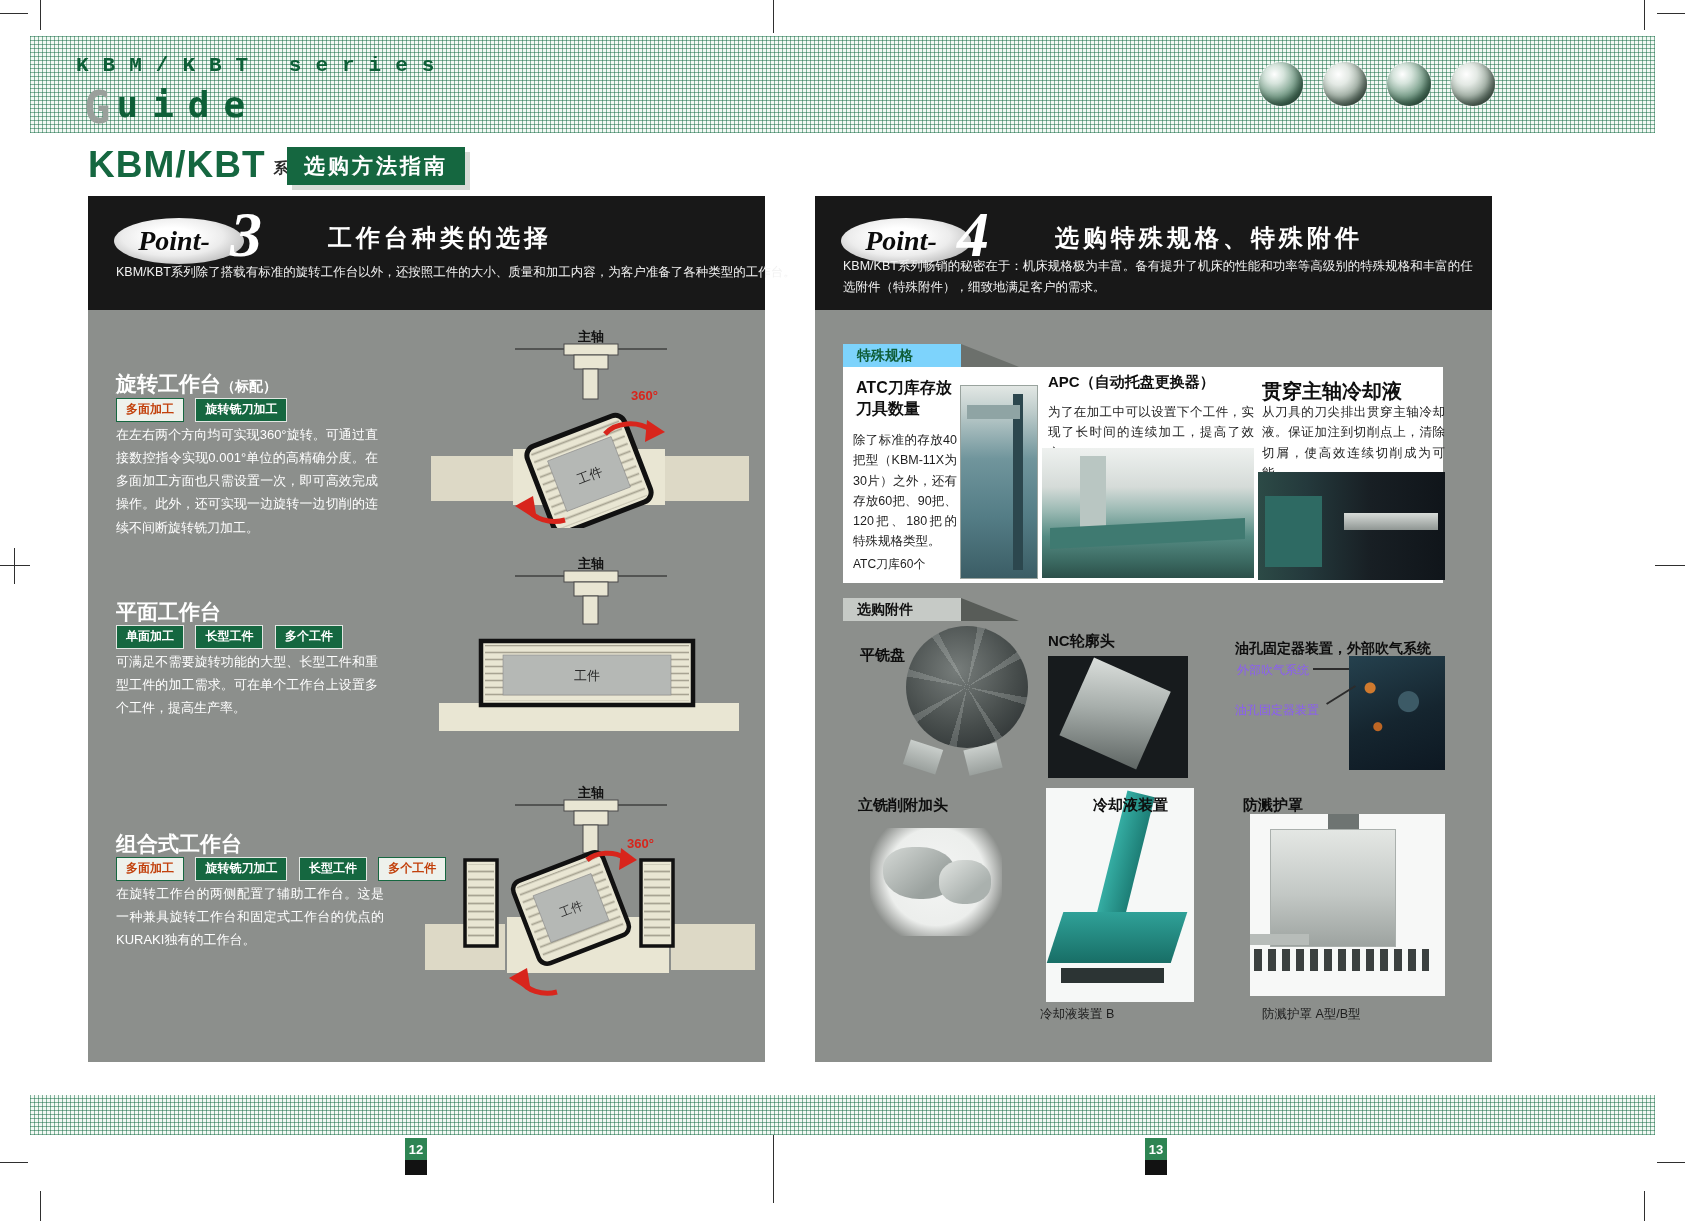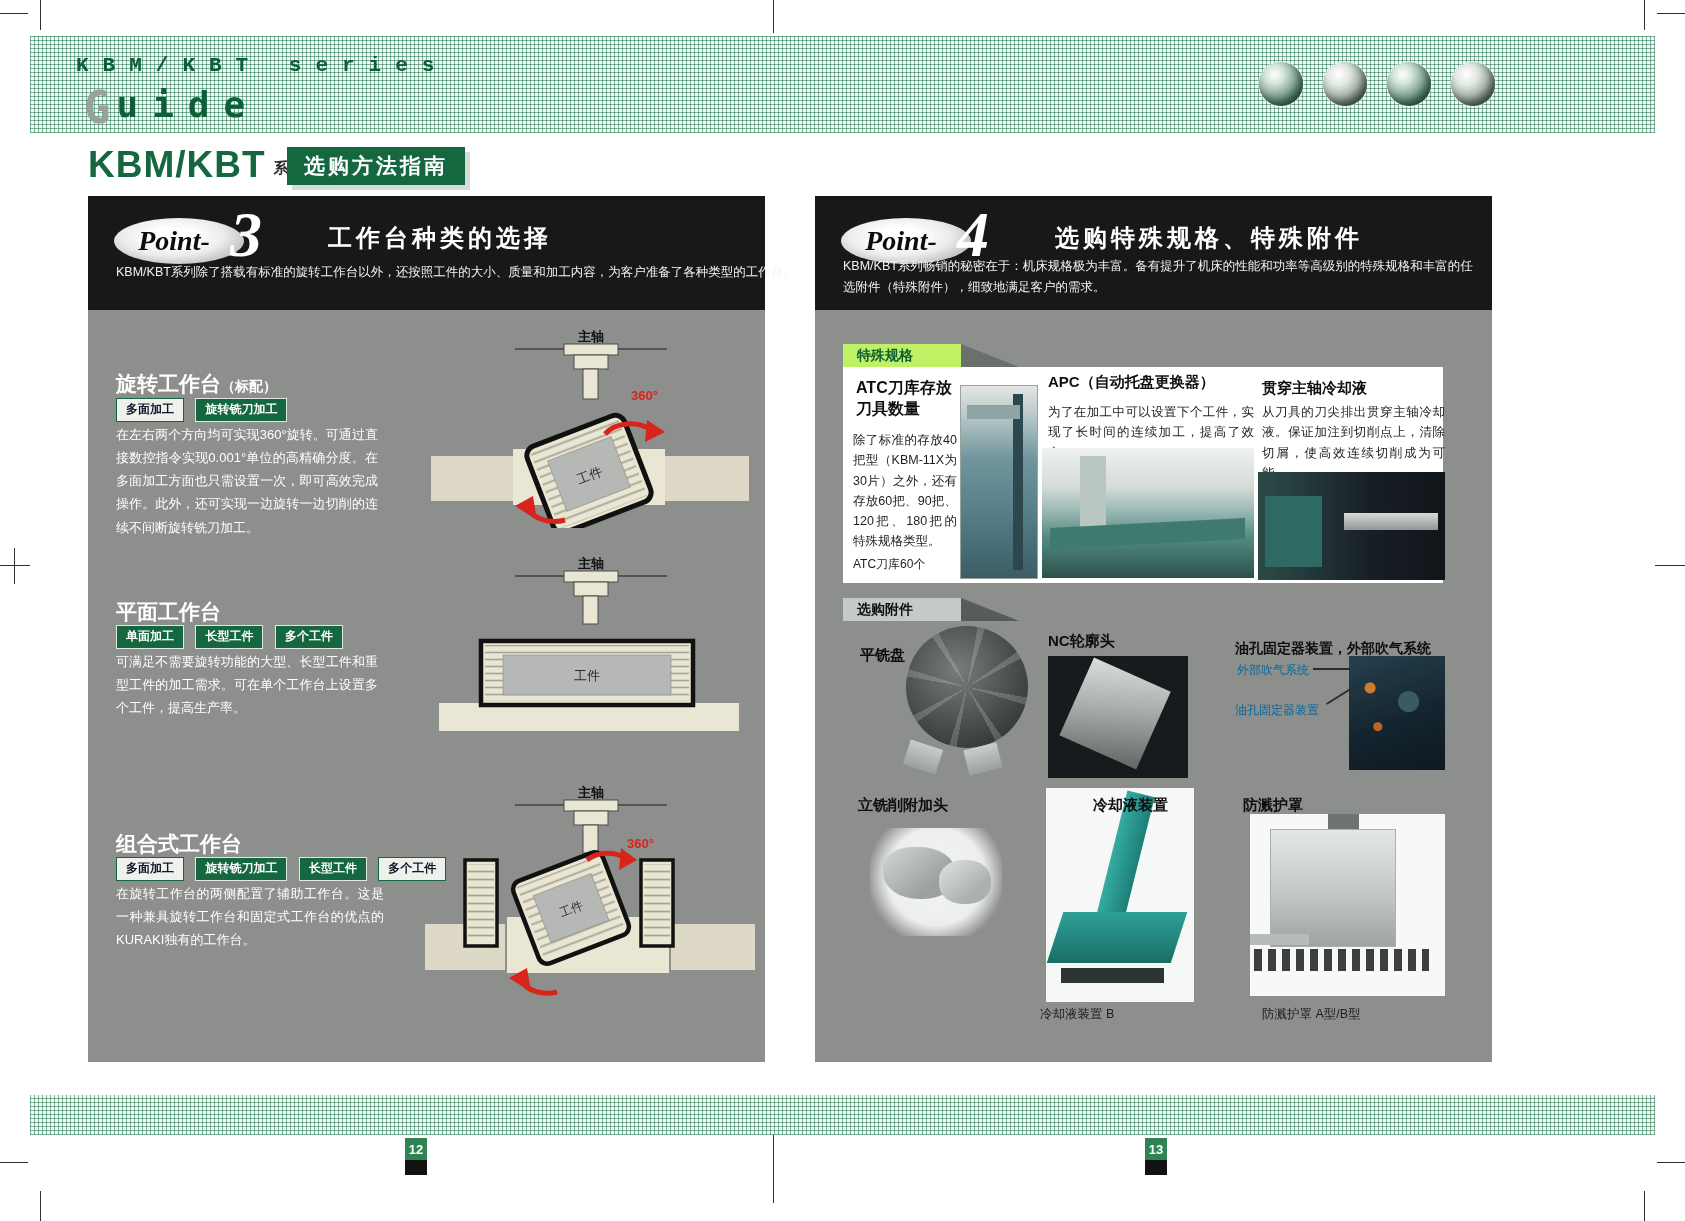--- a/index.html
+++ b/index.html
@@ -49,37 +49,37 @@
   .hd-title{position:absolute;left:240px;top:26px;font-size:24px;font-weight:bold;color:#ffffff;letter-spacing:4px;white-space:nowrap}
   .hd-intro{position:absolute;left:28px;top:66px;width:640px;font-size:12.5px;color:#f2f2f2;line-height:1.7}
   .nowrap{white-space:nowrap}
 
   
   .sec-title{position:absolute;font-size:21px;font-weight:bold;color:#ffffff;white-space:nowrap}
   .sec-title .note{font-size:14px;font-weight:bold}
   .tagrow{position:absolute;white-space:nowrap}
   .tag{display:inline-block;font-size:12px;font-weight:bold;padding:2px 9px 3px;margin-right:7px;border:1px solid}
   .tag.filled{background:#156740;color:#ffffff;border-color:#e2e7e2}
-  .tag.outline{background:#eef1ec;color:#0f172a;border-color:#156740}
+  .tag.outline{background:#eef1ec;color:#c2410c;border-color:#156740}
   .sec-body{position:absolute;font-size:13px;color:#ffffff;line-height:1.78;text-align:justify}
 
   
   .tab{position:absolute;height:23px;width:104px;display:flex;align-items:center;
     padding-left:14px;font-size:14px;font-weight:bold}
-  .tab-special{background:#bef264;color:#0d5c36}
+  .tab-special{background:#7dd3fc;color:#0d5c36}
   .tab-acc{background:#c6cac6;color:#101010}
   .tab-tri{position:absolute;width:58px;height:23px;clip-path:polygon(0 0,100% 100%,0 100%)}
   .tri-dark{background:#6c706c}
   .tri-darker{background:#585c58}
   .whitepanel{position:absolute;background:#ffffff}
   .sp-title{position:absolute;font-weight:bold;font-size:16px;color:#0f0f0f;line-height:1.3}
   .sp-body{position:absolute;font-size:12.5px;color:#1d1d1d;line-height:1.62;text-align:justify}
   .sp-caption{position:absolute;font-size:12px;color:#1d1d1d}
   .acc-title{position:absolute;font-weight:bold;font-size:15px;color:#0d0d0d;white-space:nowrap}
-  .callout{position:absolute;font-size:12px;color:#0369a1;white-space:nowrap}
+  .callout{position:absolute;font-size:12px;color:#8b5cf6;white-space:nowrap}
   .cline{position:absolute;background:#2c2c2c;height:2px}
 
   
   .photo{position:absolute;overflow:hidden}
   .ph-atc{background:linear-gradient(180deg,#e2e7e4 0%,#bccbca 14%,#70959c 38%,#547d86 68%,#3b5d65 100%);
     border:1px solid #99a39e}
   .ph-atc .rail{position:absolute;left:68%;top:4%;width:14%;height:92%;background:#2c474e}
   .ph-atc .beam{position:absolute;left:8%;top:10%;width:70%;height:7%;background:#8fa4a4}
   .ph-apc{background:linear-gradient(180deg,#eef1ef 0%,#d5dbd8 30%,#9cbab4 48%,#558b83 68%,#3a6860 88%,#2c4f49 100%)}
   .ph-apc .col{position:absolute;left:18%;top:6%;width:12%;height:55%;background:#b9c6c2}
@@ -303,21 +303,21 @@
     <div class="beam"></div>
 </div>
 
 <div class="sp-title" style="left:1048px;top:372px;width:210px;font-size:15px">APC（自动托盘更换器）</div>
 <div class="sp-body" style="left:1048px;top:402px;width:206px">为了在加工中可以设置下个工件，实现了长时间的连续加工，提高了效率。</div>
 <div class="photo ph-apc" style="left:1042px;top:448px;width:212px;height:130px">
   <div class="col"></div>
     <div class="bed"></div>
 </div>
 
-<div class="sp-title" style="left:1262px;top:378px;width:185px;font-size:15px">贯穿主轴冷却液</div>
+<div class="sp-title" style="left:1262px;top:378px;width:185px;font-size:20px">贯穿主轴冷却液</div>
 <div class="sp-body" style="left:1262px;top:402px;width:183px">从刀具的刀尖排出贯穿主轴冷却液。保证加注到切削点上，清除切屑，使高效连续切削成为可能。</div>
 <div class="photo ph-thru" style="left:1258px;top:472px;width:187px;height:108px">
   <div class="block"></div>
     <div class="spindle"></div>
 </div>
 
 <div class="tab tab-acc" style="left:843px;top:598px">选购附件</div>
 <div class="tab-tri tri-darker" style="left:961px;top:598px"></div>
 
 <div class="acc-title" style="left:860px;top:646px">平铣盘</div>

